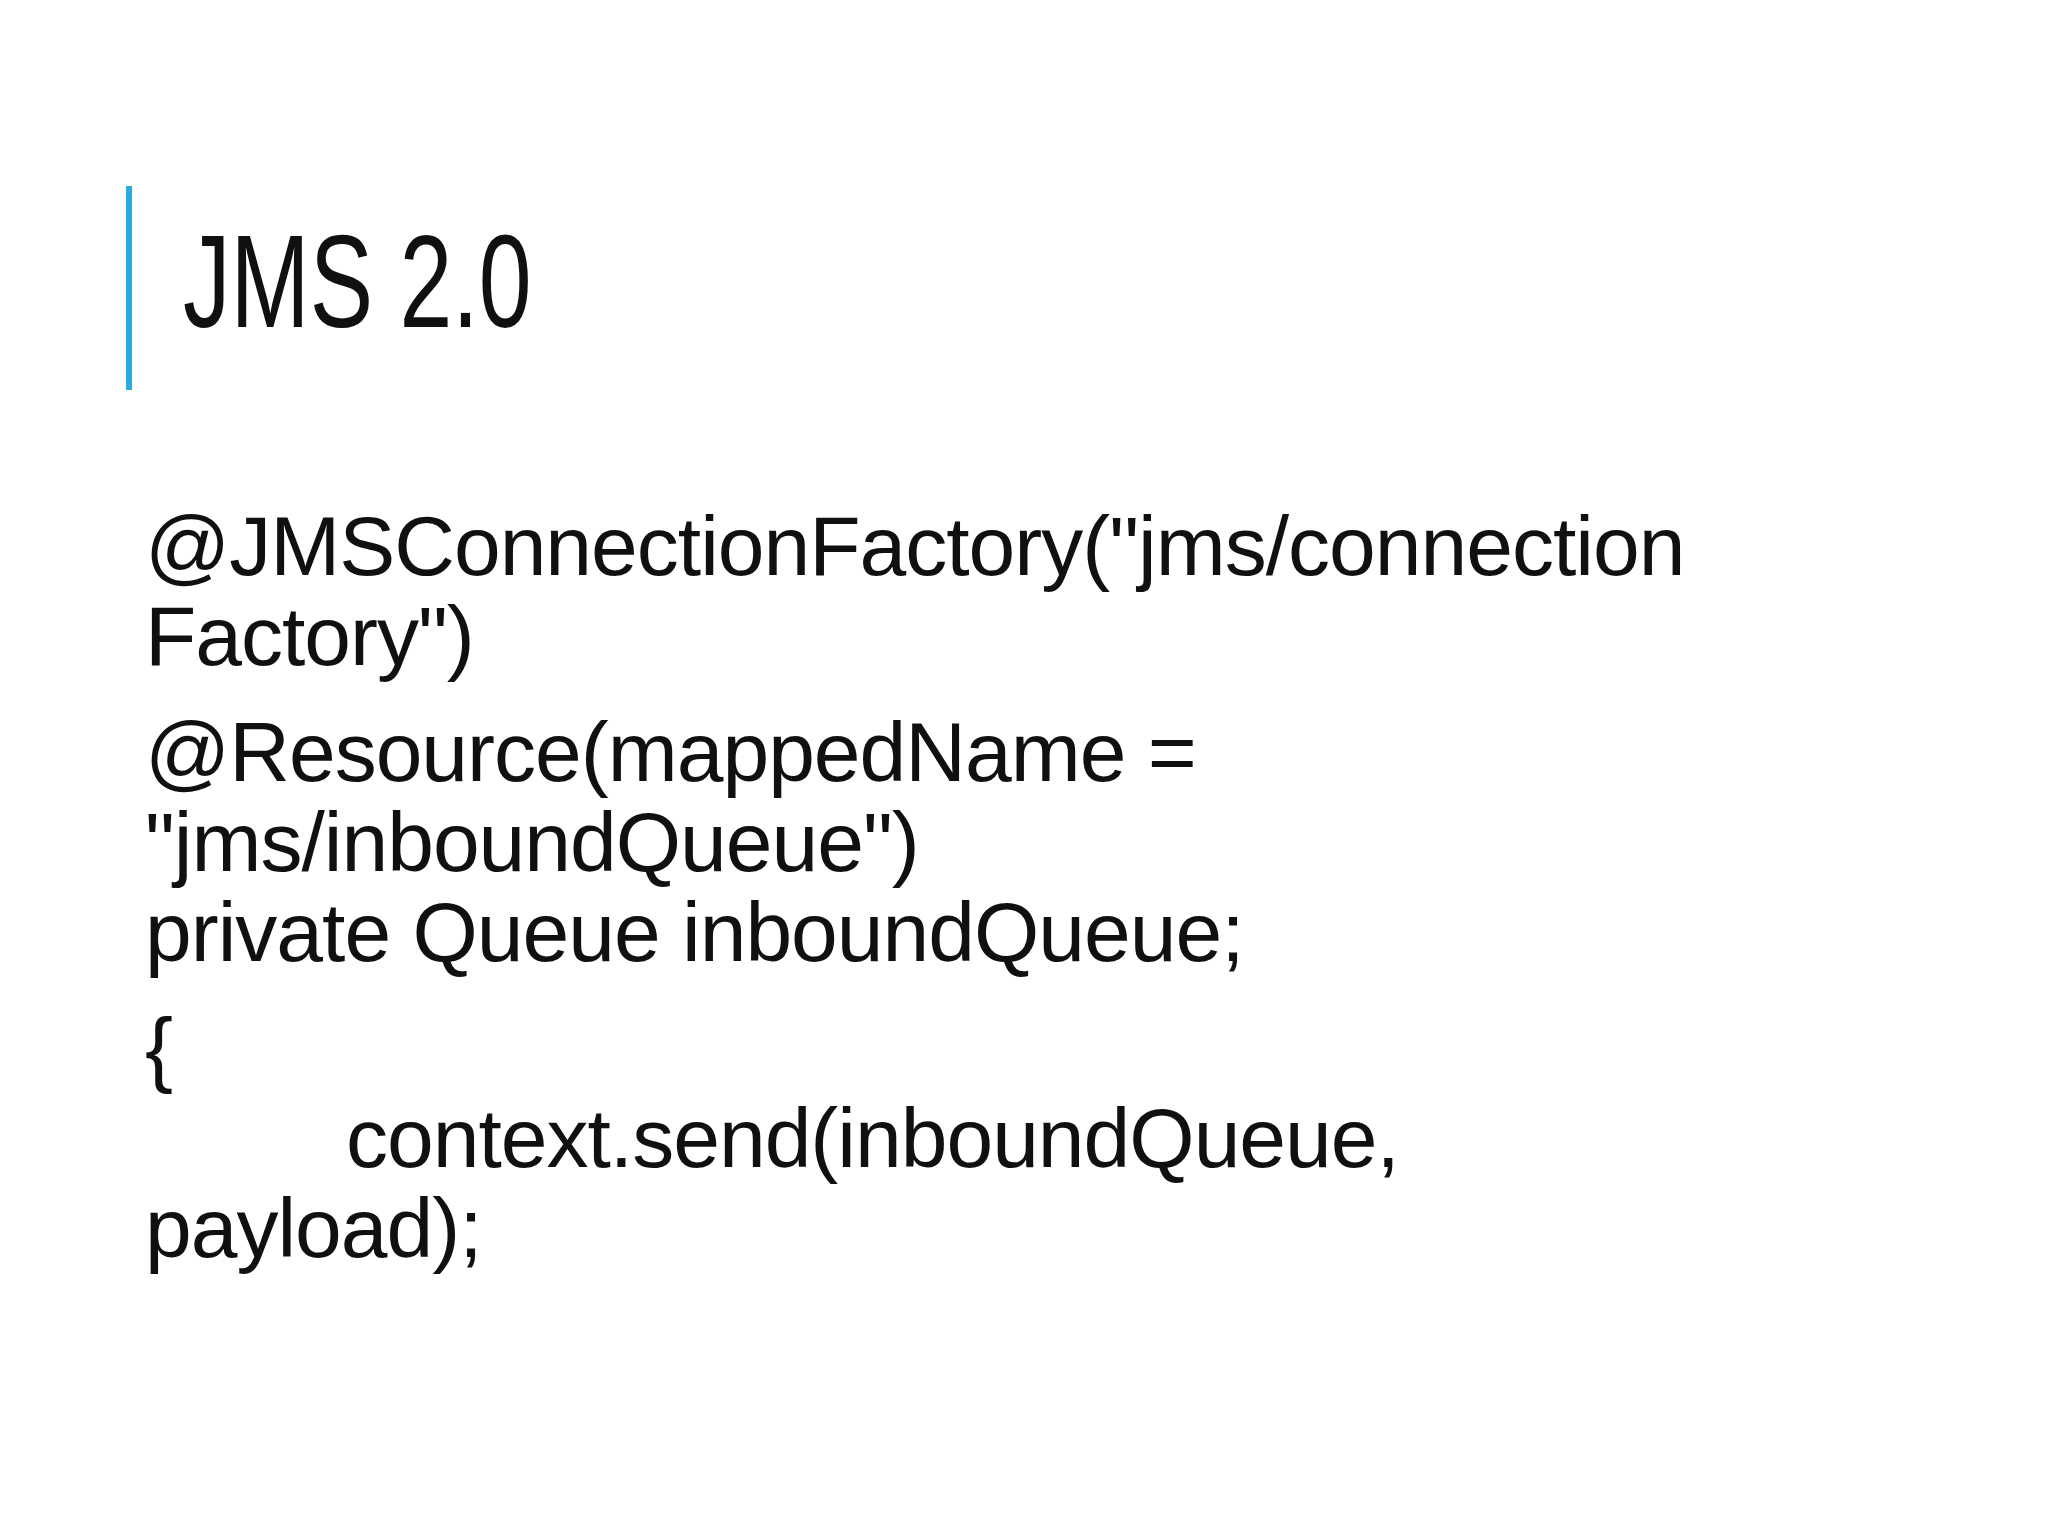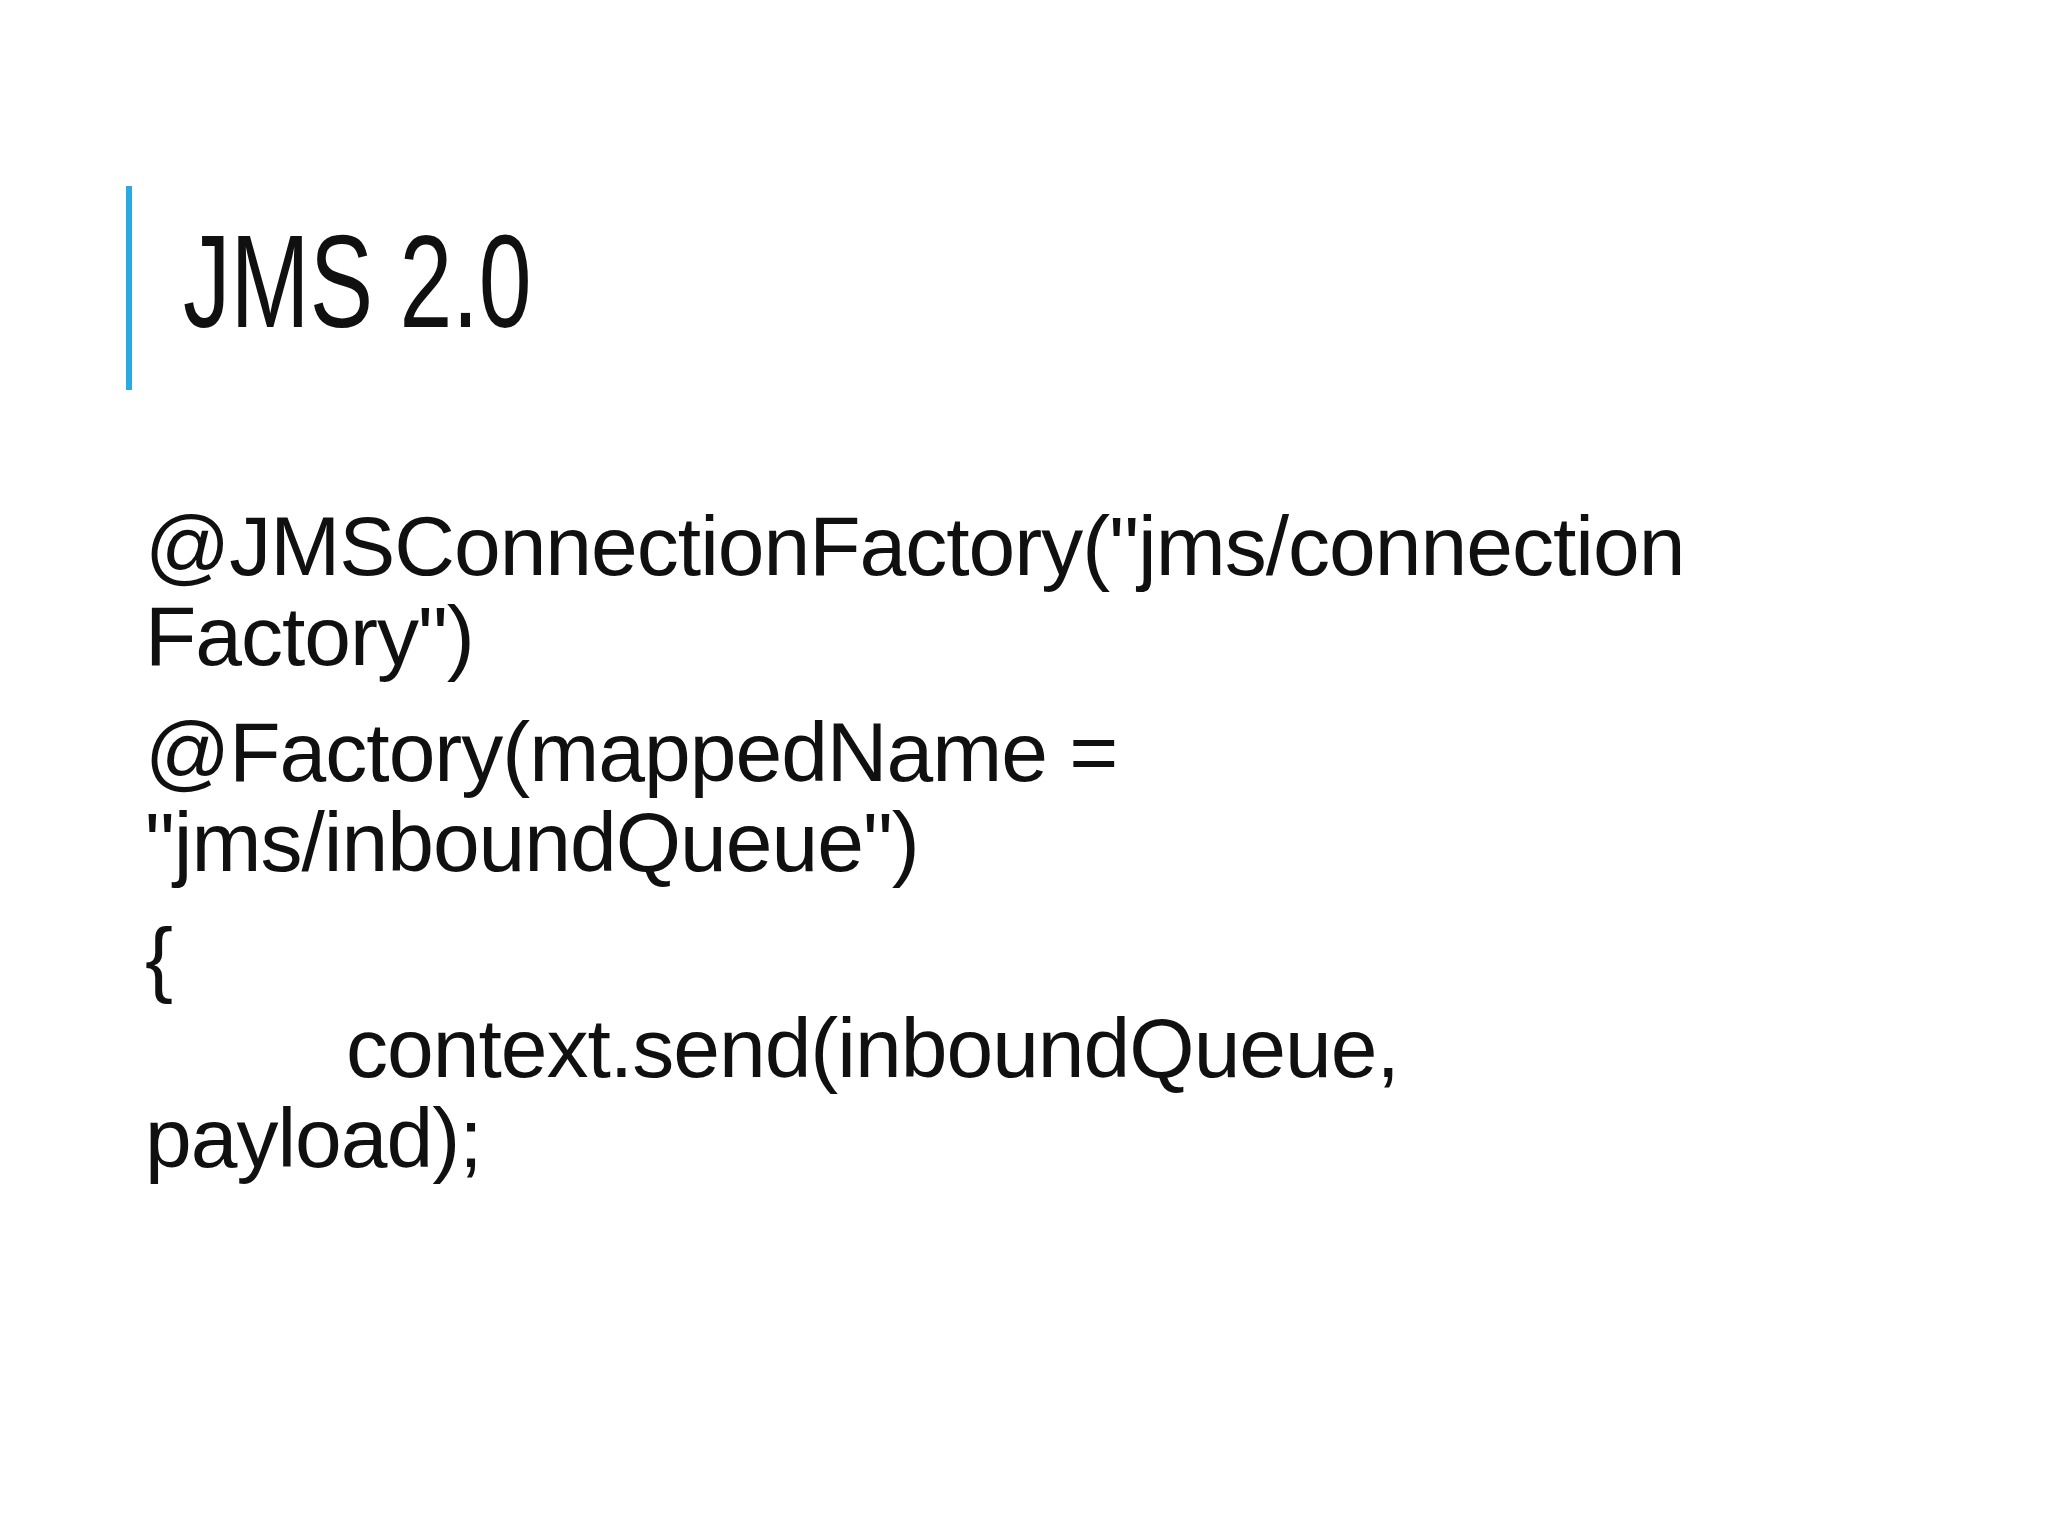--- a/index.html
+++ b/index.html
@@ -63,22 +63,23 @@
 
 <div class="slide" style="background: rgb(255, 255, 255); color: rgb(16, 16, 16);">
   <div class="accent-bar" style="background: rgb(41, 171, 226);"></div>
   <h1 class="slide-title">JMS 2.0</h1>
   <div class="code-block">
       <div class="code-para">
         <div class="code-line">@JMSConnectionFactory("jms/connection</div>
         <div class="code-line">Factory")</div>
       </div>
       <div class="code-para">
-        <div class="code-line">@Factory(mappedName =</div>
+        <div class="code-line">@Resource(mappedName =</div>
         <div class="code-line">"jms/inboundQueue")</div>
+        <div class="code-line">private Queue inboundQueue;</div>
       </div>
       <div class="code-para">
         <div class="code-line">{</div>
         <div class="code-line">         context.send(inboundQueue,</div>
         <div class="code-line">payload);</div>
       </div>
     </div>
 </div>
 
 </body></html>

